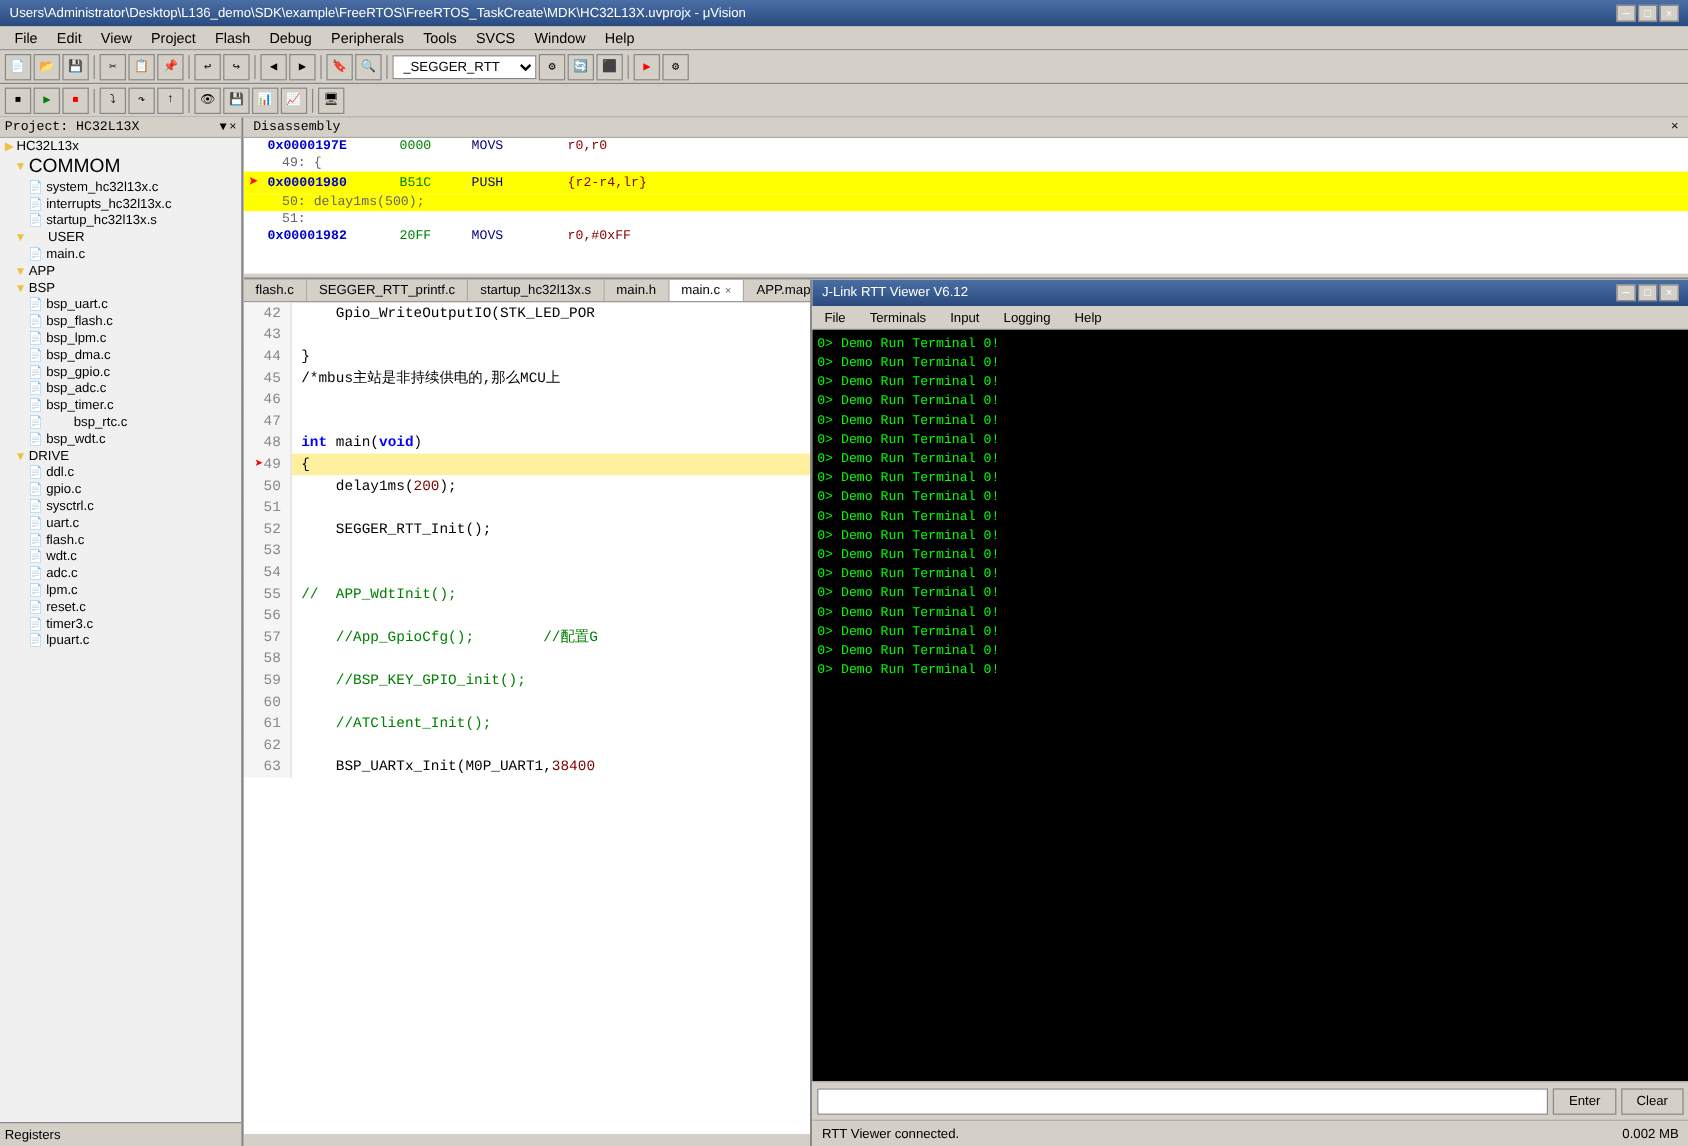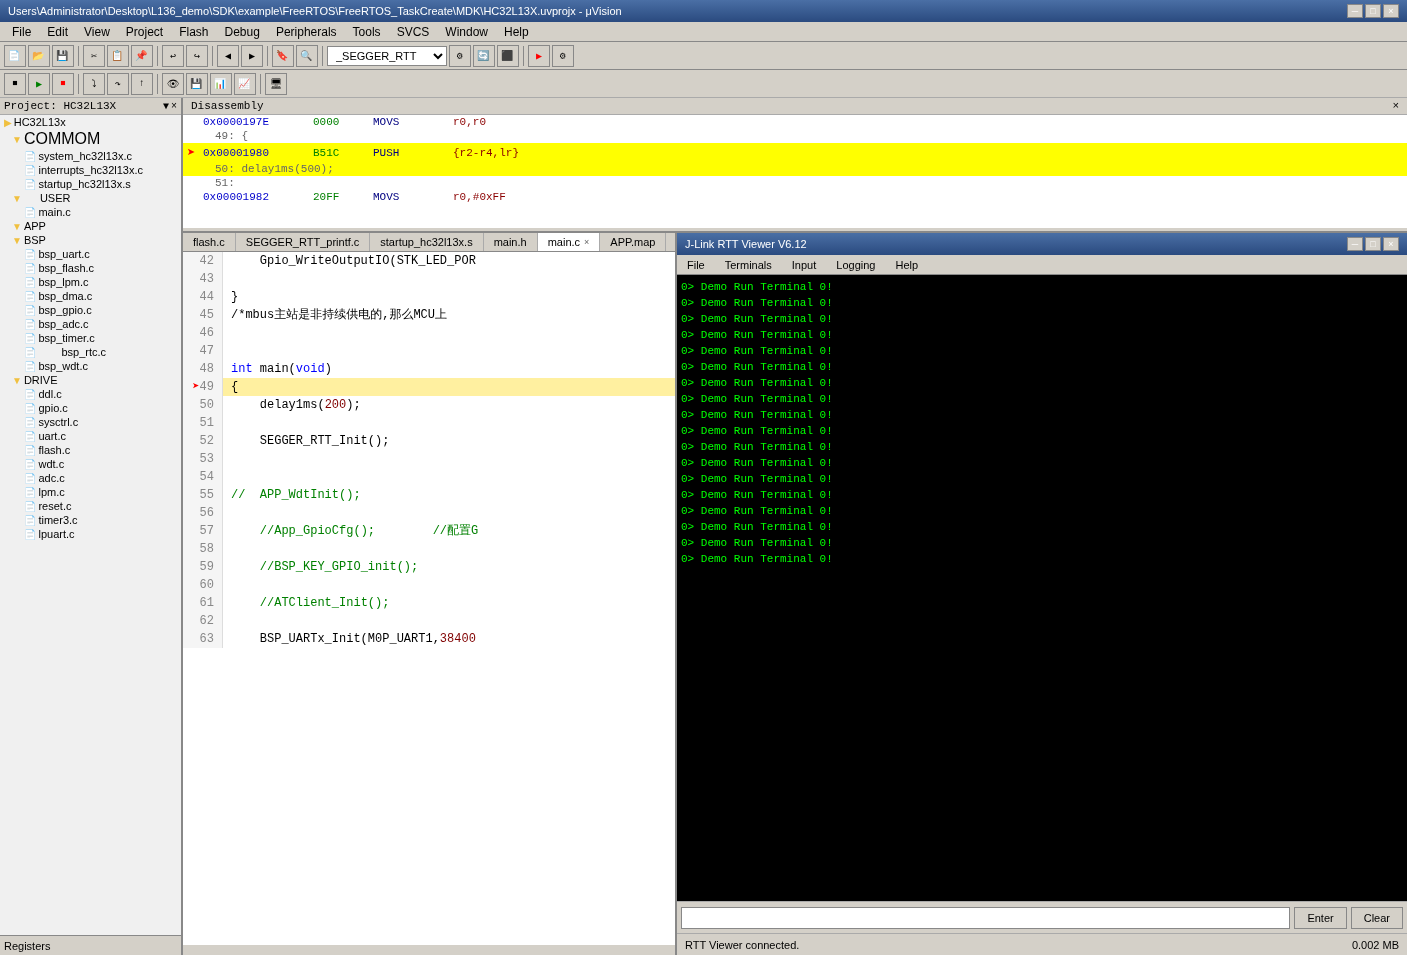--- a/index.html
+++ b/index.html
@@ -20,58 +20,58 @@
     .toolbar-separator { width: 1px; height: 20px; background: #888; margin: 0 2px; }
     .toolbar-combo { height: 20px; font-size: 11px; background: white; border: 1px solid #888; padding: 0 4px; min-width: 120px; }
 
     
     .toolbar2 { background: #d4d0c8; height: 28px; display: flex; align-items: center; padding: 0 4px; border-bottom: 1px solid #aaa; gap: 2px; }
 
     
     .main-layout { display: flex; height: calc(955px - 22px - 20px - 28px - 28px); }
 
     
-    .left-panel { width: 183px; background: #f0f0f0; border-right: 2px solid #888; display: flex; flex-direction: column; flex-shrink: 0; }
+    .left-panel { width: 203px; background: #f0f0f0; border-right: 2px solid #888; display: flex; flex-direction: column; flex-shrink: 0; }
     .panel-header { background: #d4d0c8; padding: 2px 4px; font-size: 11px; border-bottom: 1px solid #aaa; display: flex; justify-content: space-between; align-items: center; }
     .tree-area { flex: 1; overflow: auto; font-size: 11px; font-family: 'Segoe UI', sans-serif; }
     .tree-item { padding: 1px 4px; cursor: pointer; display: flex; align-items: center; gap: 2px; white-space: nowrap; }
     .indent1 { padding-left: 12px; }
     .indent2 { padding-left: 24px; }
     .folder-icon { color: #f0c040; font-size: 10px; }
     .file-icon { color: #4080c0; font-size: 10px; }
 
     
     .right-area { flex: 1; display: flex; flex-direction: column; overflow: hidden; }
 
     
     .disassembly-panel { background: #ffffff; border-bottom: 2px solid #888; height: 135px; overflow: hidden; }
     .disassembly-header { background: #d4d0c8; padding: 2px 8px; font-size: 11px; border-bottom: 1px solid #aaa; display: flex; justify-content: space-between; }
     .disassembly-content { overflow: auto; height: calc(100% - 20px); }
     .dis-row { display: flex; align-items: center; padding: 1px 4px; font-size: 11px; }
     .dis-row.highlight { background: #ffff00; }
     .dis-row.current { background: #ffff00; }
     .dis-arrow { width: 16px; color: #ff0000; font-size: 12px; }
-    .dis-addr { color: #0000cc; width: 110px; }
+    .dis-addr { color: #0000cc; width: 110px; font-weight: bold; }
     .dis-opcode { width: 60px; color: #008000; }
     .dis-mnem { width: 80px; color: #000080; }
     .dis-operand { color: #8b0000; }
 
     
     .code-area { flex: 1; display: flex; overflow: hidden; }
     .code-panel { flex: 1; display: flex; flex-direction: column; overflow: hidden; border-right: 2px solid #888; }
     .tabs-bar { background: #d4d0c8; display: flex; overflow: hidden; border-bottom: 1px solid #888; flex-shrink: 0; }
     .tab { padding: 3px 10px; font-size: 11px; cursor: pointer; border-right: 1px solid #aaa; white-space: nowrap; background: #d4d0c8; font-family: 'Segoe UI', sans-serif; display: flex; align-items: center; gap: 4px; }
     .tab.active { background: white; }
     .tab-close { font-size: 9px; color: #666; cursor: pointer; }
     .code-content { flex: 1; overflow: auto; background: white; }
     .code-line { display: flex; font-size: 12px; line-height: 18px; }
     .line-num { width: 40px; text-align: right; padding-right: 8px; color: #888; background: #f5f5f5; border-right: 1px solid #ddd; flex-shrink: 0; user-select: none; }
     .line-content { padding-left: 8px; white-space: pre; flex: 1; }
     .code-line.debug-arrow { background: #fff0a0; }
-    .kw { color: #0000ff; font-weight: normal; }
+    .kw { color: #0000ff; font-weight: bold; }
     .num { color: #800000; }
     .cmt { color: #008000; }
     .scrollbar-h { height: 10px; background: #d4d0c8; }
 
     
     .rtt-panel { width: 730px; display: flex; flex-direction: column; background: #f0f0f0; flex-shrink: 0; }
     .rtt-title { background: linear-gradient(to bottom, #4a6fa5, #2a4a7f); color: white; height: 22px; display: flex; align-items: center; padding: 0 8px; font-size: 11px; font-family: 'Segoe UI', sans-serif; justify-content: space-between; }
     .rtt-menu { background: #d4d0c8; height: 20px; display: flex; align-items: center; padding: 0 4px; border-bottom: 1px solid #888; font-size: 11px; font-family: 'Segoe UI', sans-serif; gap: 8px; }
     .rtt-menu-item { padding: 1px 6px; cursor: pointer; }
     .rtt-tabs { background: #d4d0c8; display: flex; border-bottom: 1px solid #888; }

